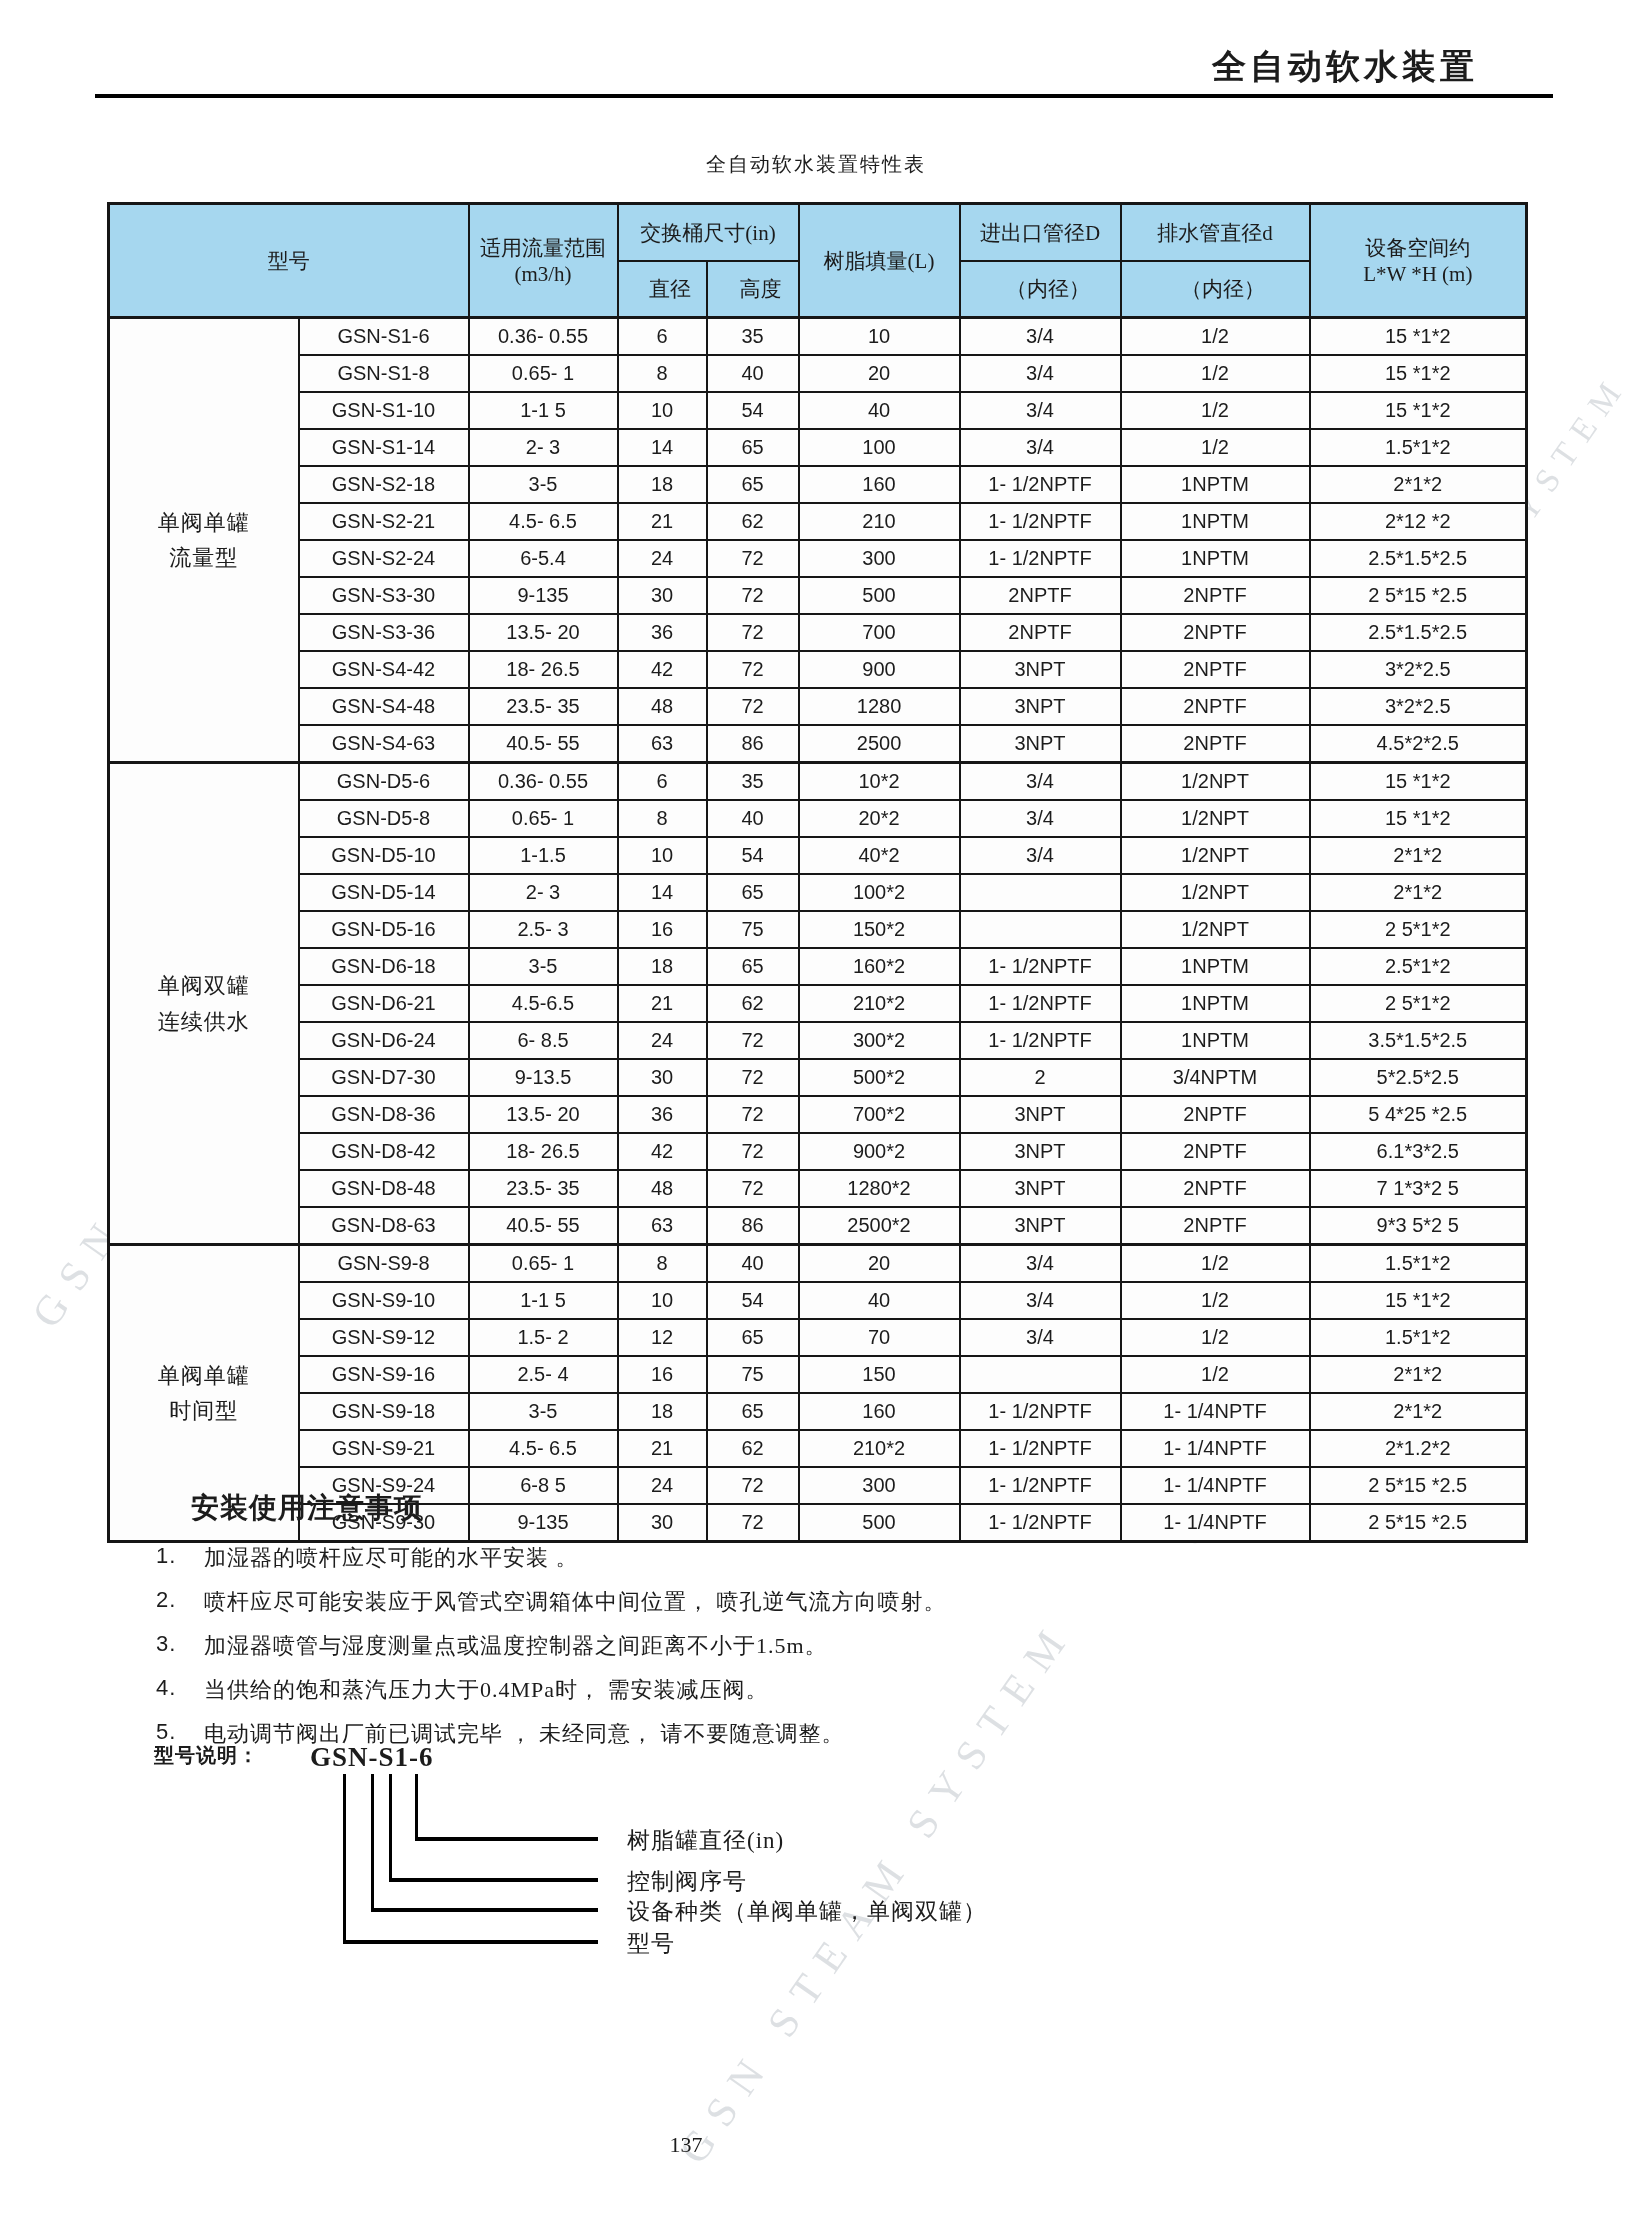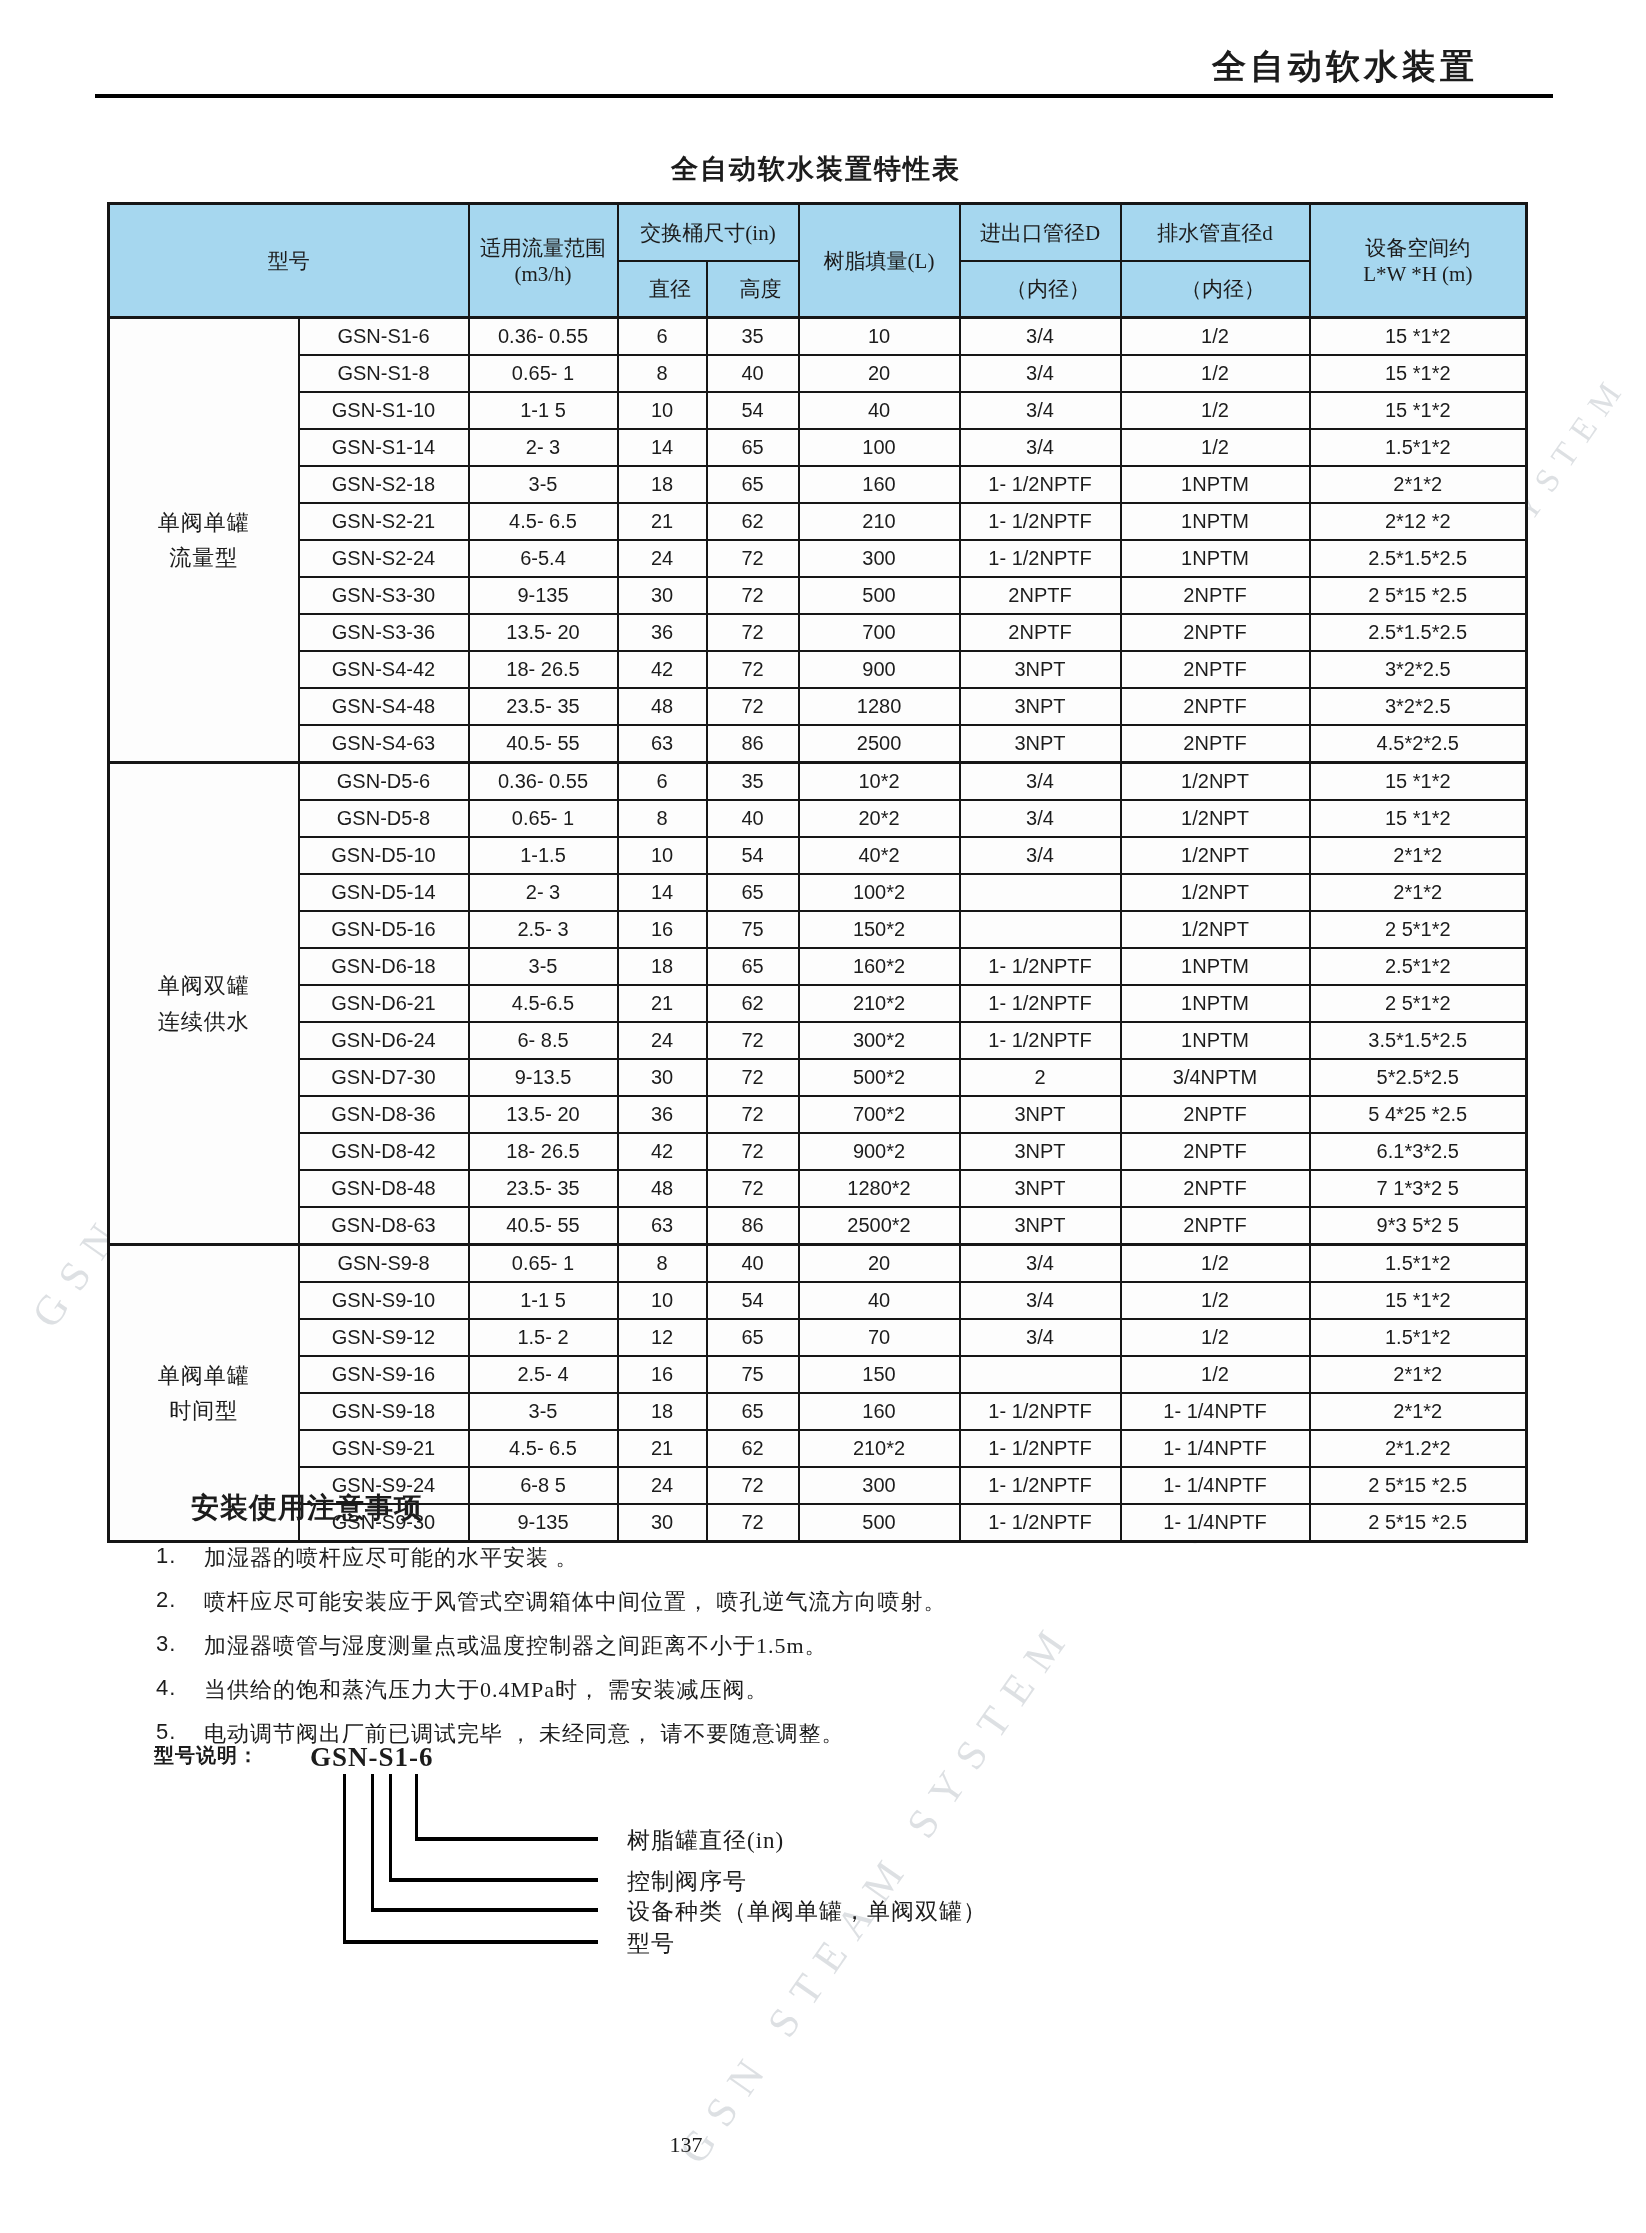--- a/index.html
+++ b/index.html
@@ -8,21 +8,21 @@
   
   .wm{position:absolute;font-family:"Liberation Serif","DejaVu Serif",serif;color:#bcc2c8;opacity:.5;
       letter-spacing:15px;font-size:42px;white-space:nowrap;transform:translate(-50%,-50%) rotate(-55deg);
       pointer-events:none;}
   .wm.small{font-size:34px;letter-spacing:11px;}
   
   .doc-header-title{position:absolute;top:44px;right:169px;font-size:34px;font-weight:bold;letter-spacing:4px;}
   .doc-header-rule{position:absolute;top:94px;left:95px;width:1458px;height:4px;background:#000;}
   
   .table-title{position:absolute;top:151px;left:107px;width:1418px;text-align:center;
-               font-size:27px;font-weight:bold;letter-spacing:2px;}
+               font-size:20px;font-weight:normal;letter-spacing:2px;}
   
   table.spec{position:absolute;top:202px;left:107px;width:1418px;table-layout:fixed;
              border-collapse:collapse;border:3px solid #161616;}
   table.spec th,table.spec td{border:2px solid #161616;text-align:center;vertical-align:middle;
              padding:0;overflow:hidden;}
   table.spec thead th{background:#a6d7ef;font-weight:normal;font-size:21px;height:55px;}
   table.spec thead tr:last-child th{height:54px;padding-left:16px;}
   table.spec thead{border-bottom:3px solid #161616;}
   table.spec tbody td{height:35px;font-family:"Liberation Sans","DejaVu Sans",sans-serif;
              font-size:20px;background:#fdfdfd;}

